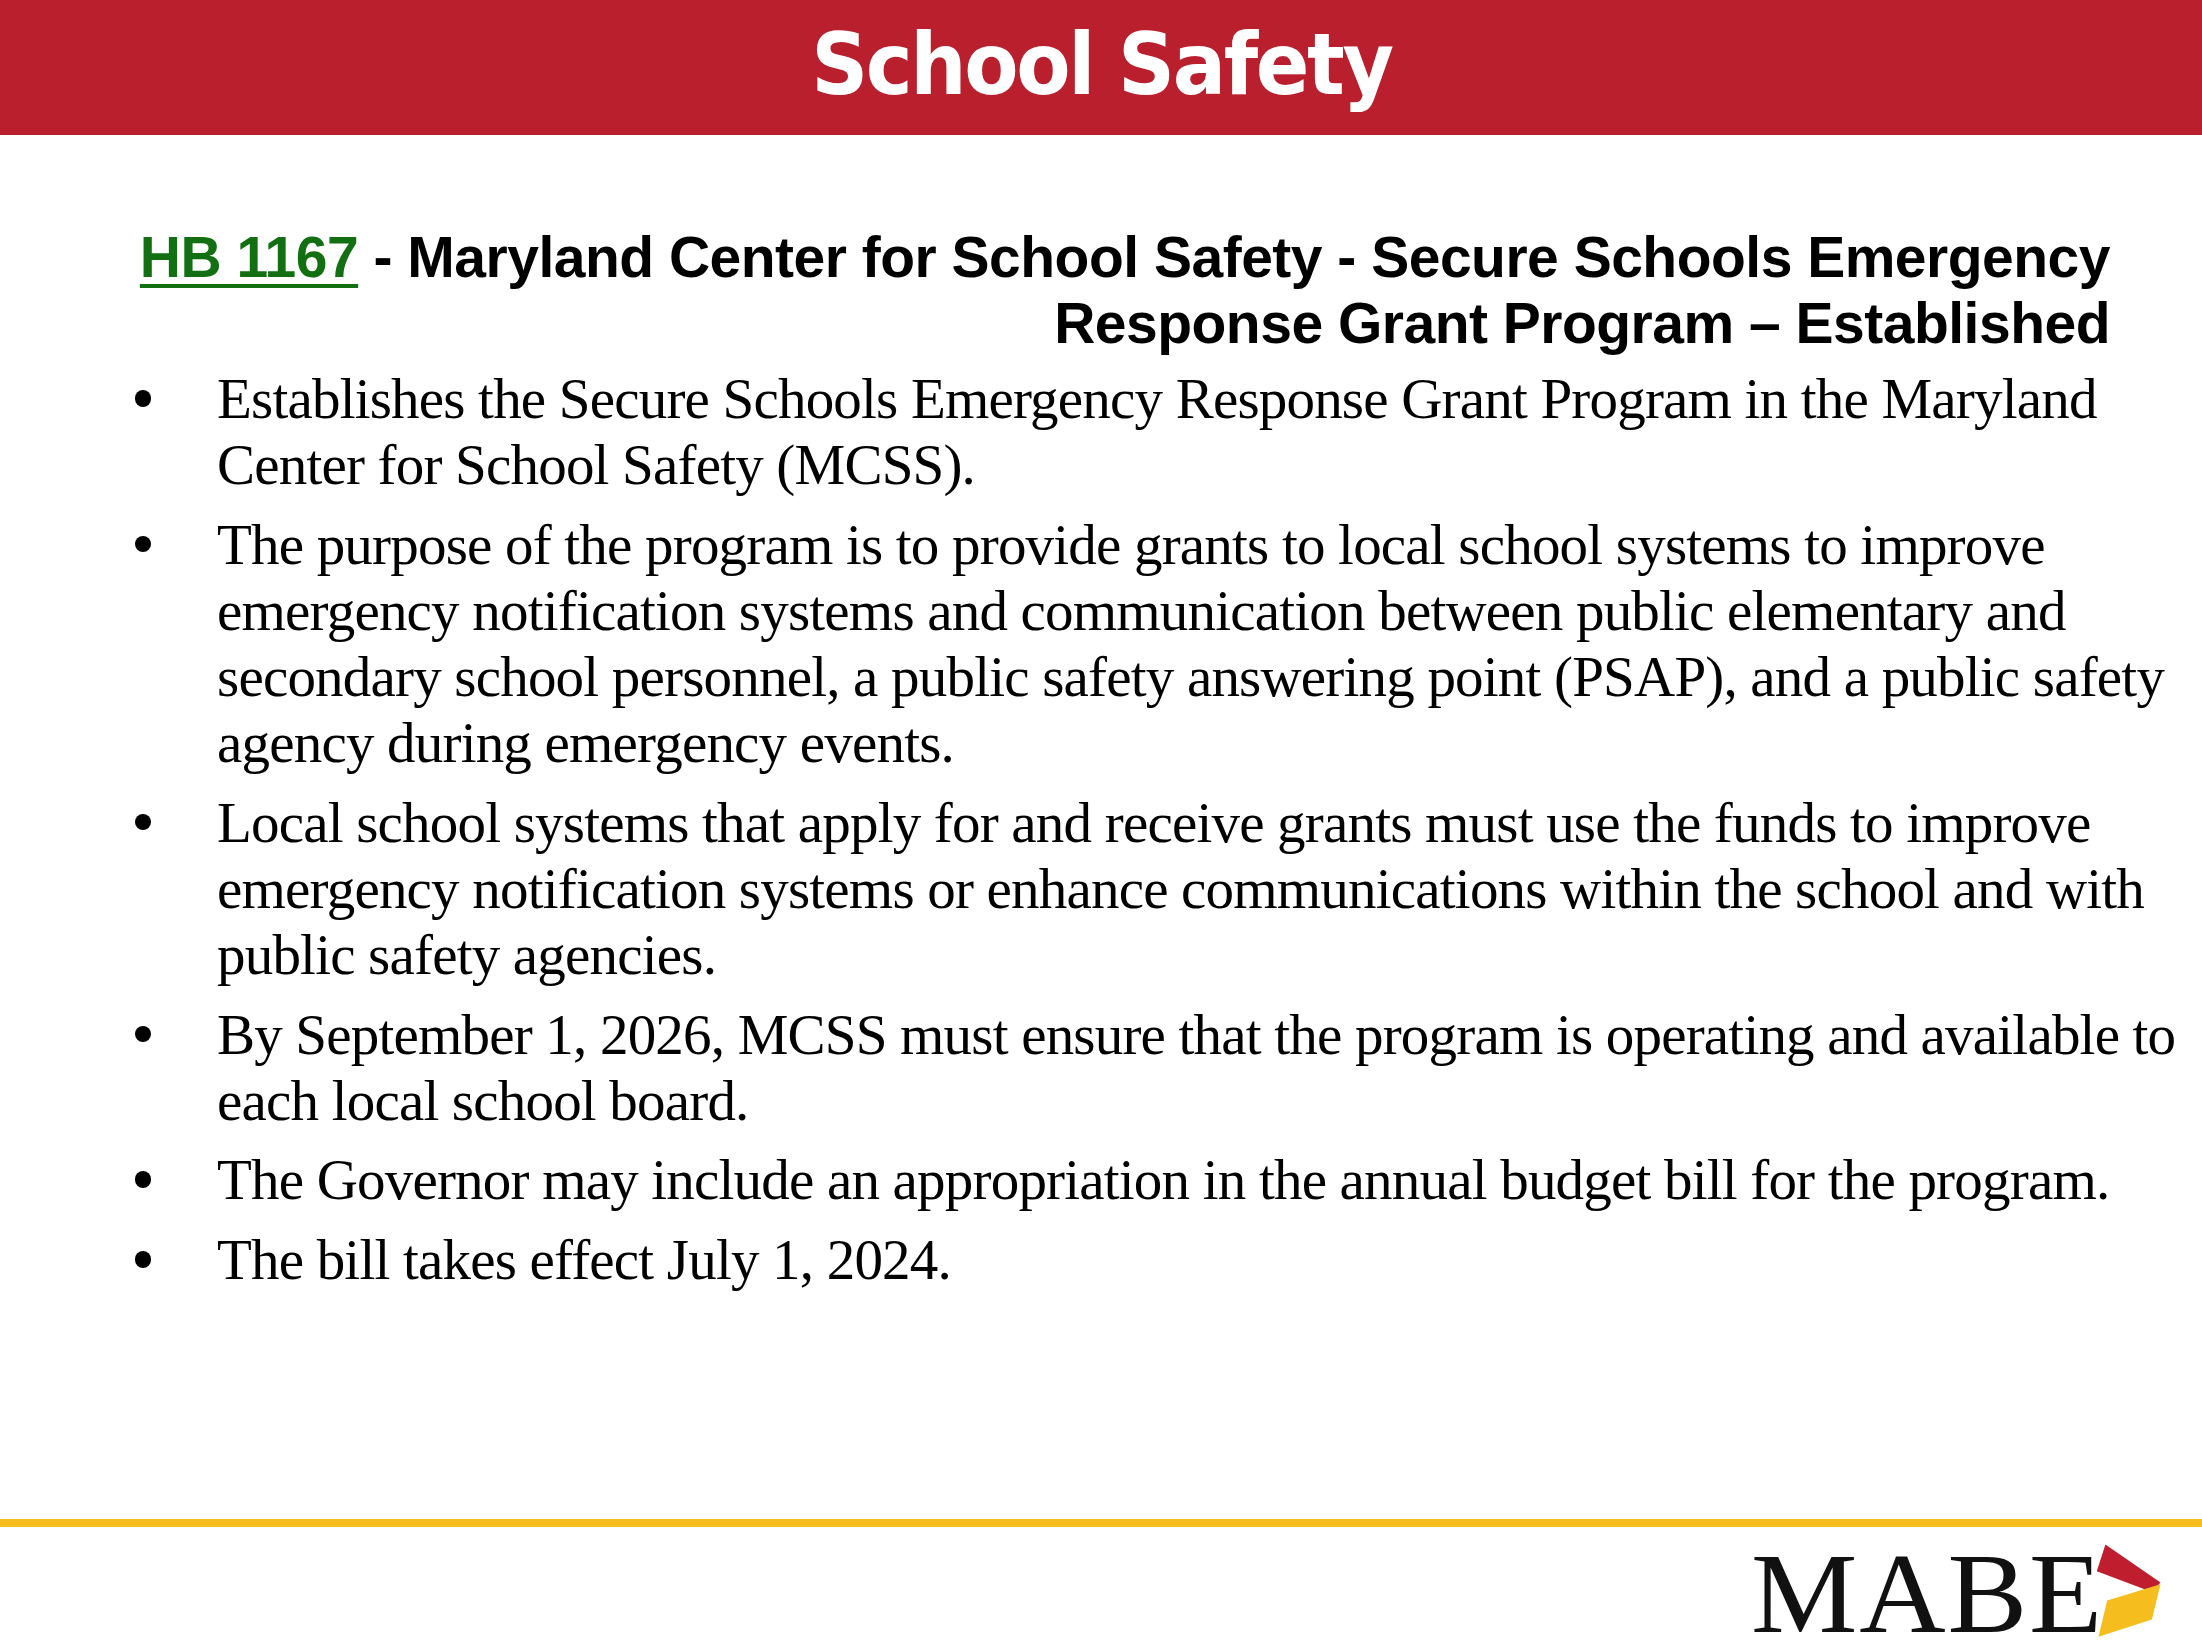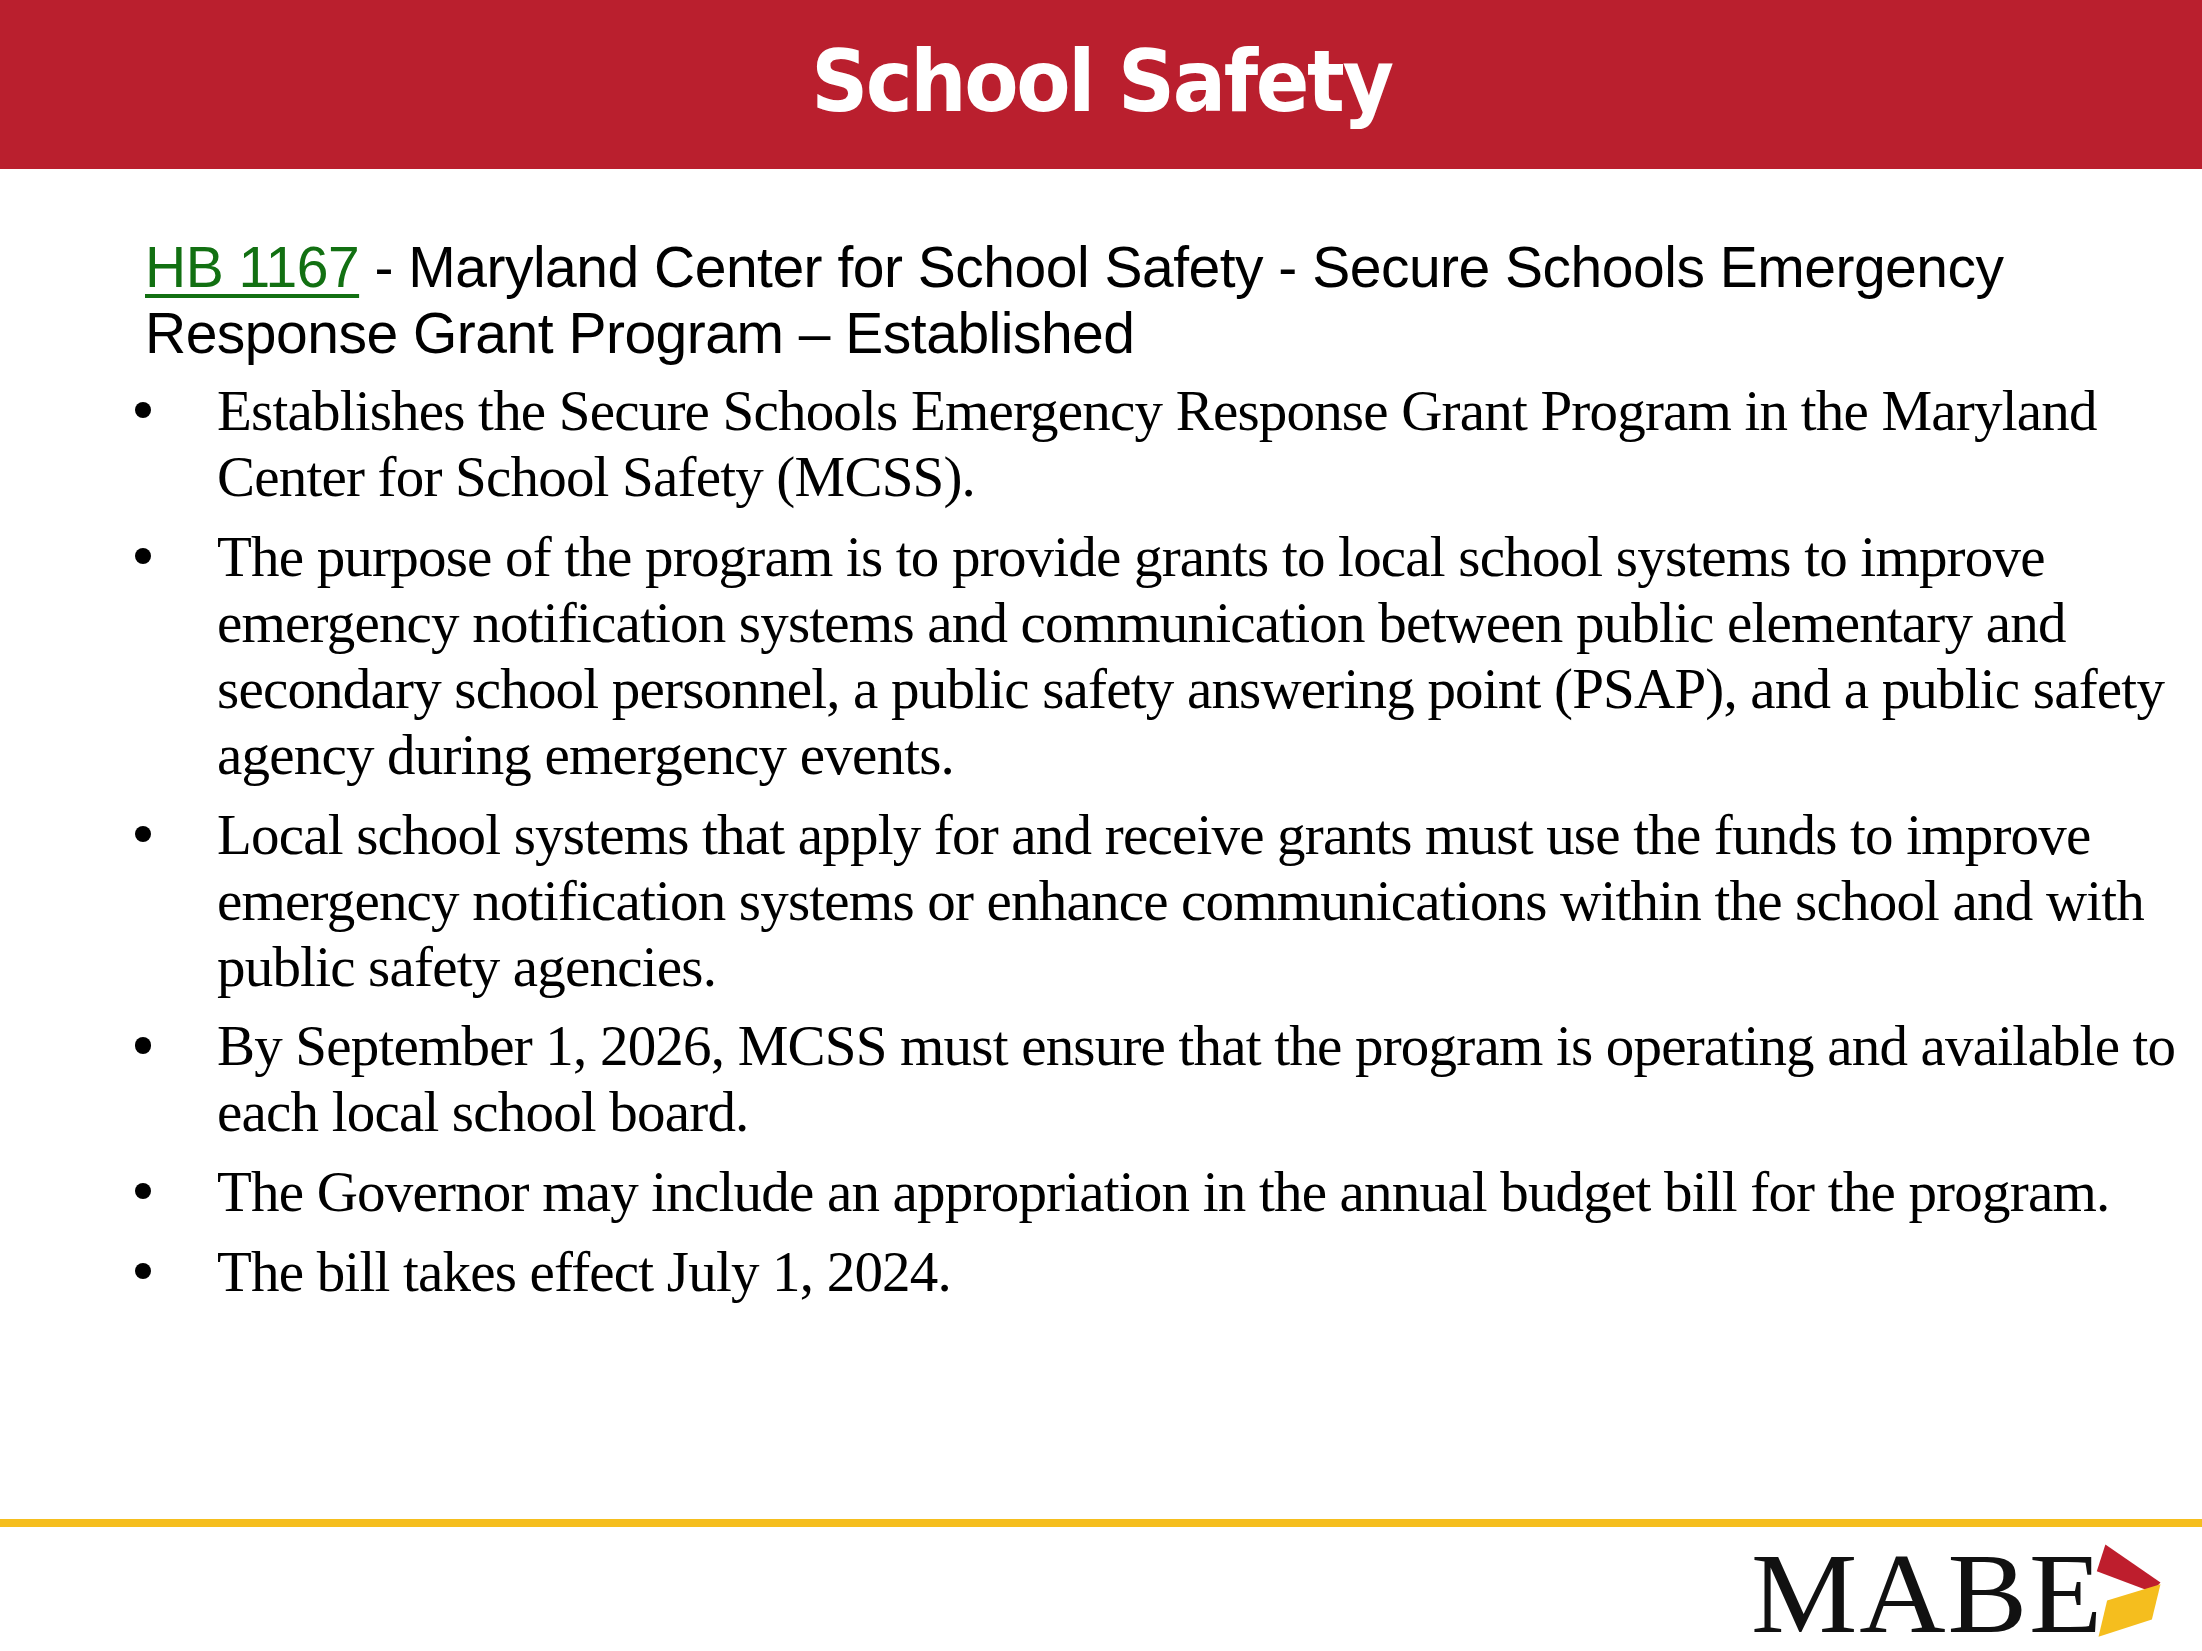--- a/index.html
+++ b/index.html
@@ -13,21 +13,21 @@
       position: relative;
       overflow: hidden;
       font-family: "Liberation Sans", "DejaVu Sans", sans-serif;
       color: #000000;
     }
     .title-bar {
       position: absolute;
       left: 0;
       top: 0;
       width: 2203px;
-      height: 169px;
+      height: 135px;
       background: #BA1F2E;
       display: flex;
       align-items: center;
       justify-content: center;
     }
     .title-text {
       color: #ffffff;
       font-family: "DejaVu Sans", "Liberation Sans", sans-serif;
       font-weight: bold;
       font-size: 86px;
@@ -37,26 +37,27 @@
       margin-top: -6.9px;
     }
     .content {
       position: absolute;
       left: 133px;
       top: 222px;
       width: 1979px;
     }
     .heading {
       font-family: "Liberation Sans", sans-serif;
-      font-weight: normal;
+      font-weight: bold;
       font-size: 57px;
       line-height: 66px;
       letter-spacing: -0.5px;
-      margin: 12px;
+      margin: 2px;
       transform-origin: left top;
+      text-align: right;
     }
     .heading .bill-link {
       color: #127012;
       text-decoration: underline;
       text-decoration-thickness: 4.3px;
       text-underline-offset: 6.9px;
       cursor: pointer;
     }
     .bullets {
       list-style: none;

